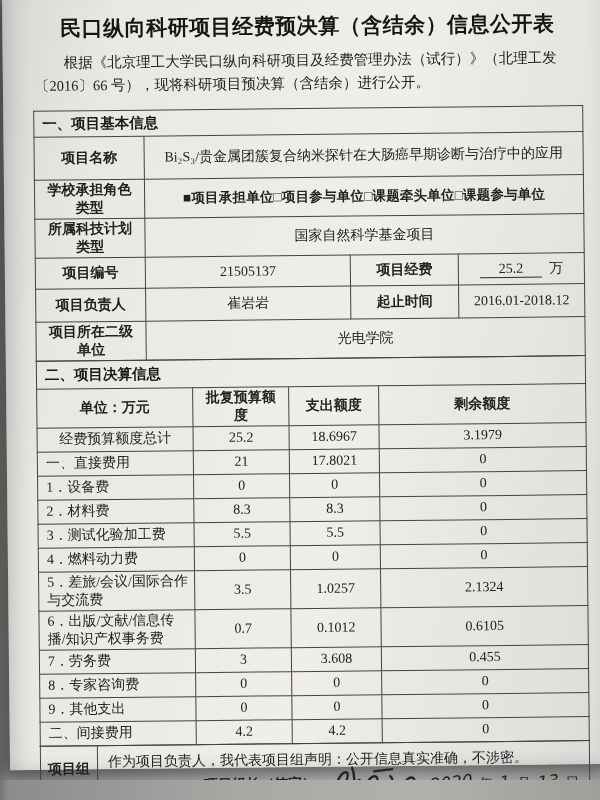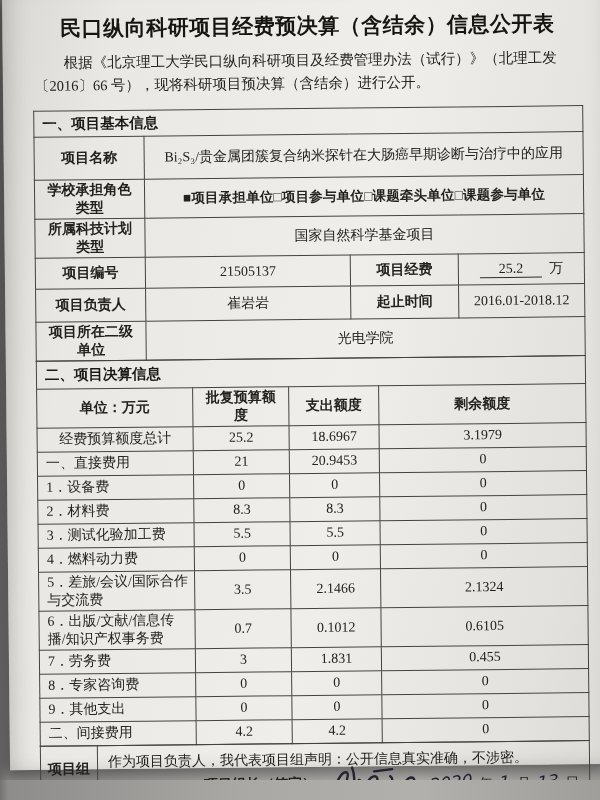--- a/index.html
+++ b/index.html
@@ -141,21 +141,21 @@
     </tr>
     <tr>
       <td class="center-lbl">经费预算额度总计</td>
       <td class="num">25.2</td>
       <td class="num">18.6967</td>
       <td class="num">3.1979</td>
     </tr>
     <tr>
       <td class="rowlbl">一、直接费用</td>
       <td class="num">21</td>
-      <td class="num">20.9453</td>
+      <td class="num">17.8021</td>
       <td class="num">0</td>
     </tr>
     <tr>
       <td class="rowlbl">1．设备费</td>
       <td class="num">0</td>
       <td class="num">0</td>
       <td class="num">0</td>
     </tr>
     <tr>
       <td class="rowlbl">2．材料费</td>
@@ -171,33 +171,33 @@
     </tr>
     <tr>
       <td class="rowlbl">4．燃料动力费</td>
       <td class="num">0</td>
       <td class="num">0</td>
       <td class="num">0</td>
     </tr>
     <tr>
       <td class="rowlbl">5．差旅/会议/国际合作与交流费</td>
       <td class="num">3.5</td>
-      <td class="num">2.1466</td>
+      <td class="num">1.0257</td>
       <td class="num">2.1324</td>
     </tr>
     <tr>
       <td class="rowlbl">6．出版/文献/信息传播/知识产权事务费</td>
       <td class="num">0.7</td>
       <td class="num">0.1012</td>
       <td class="num">0.6105</td>
     </tr>
     <tr>
       <td class="rowlbl">7．劳务费</td>
       <td class="num">3</td>
-      <td class="num">1.831</td>
+      <td class="num">3.608</td>
       <td class="num">0.455</td>
     </tr>
     <tr>
       <td class="rowlbl">8．专家咨询费</td>
       <td class="num">0</td>
       <td class="num">0</td>
       <td class="num">0</td>
     </tr>
     <tr>
       <td class="rowlbl">9．其他支出</td>

